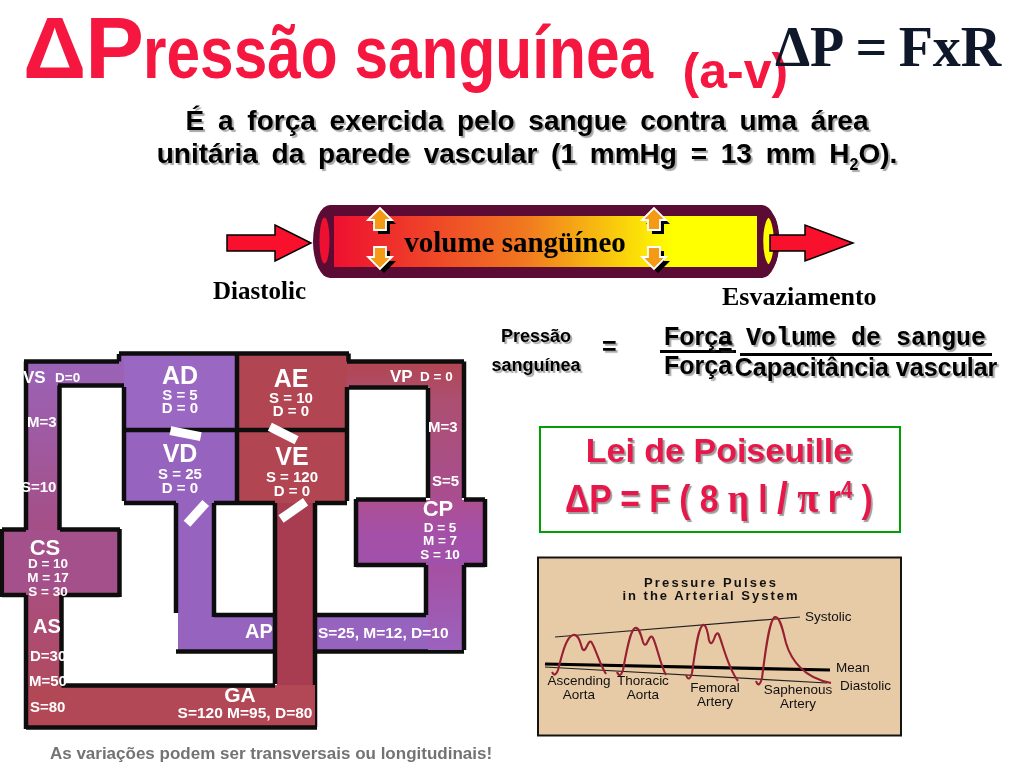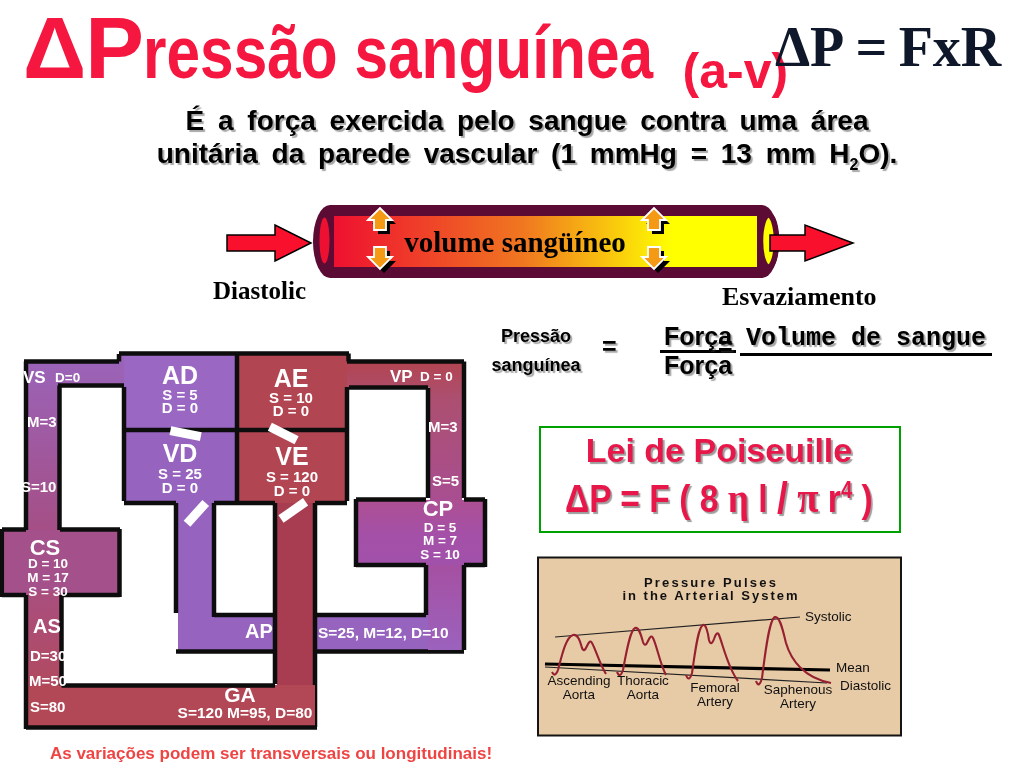--- a/index.html
+++ b/index.html
@@ -63,21 +63,21 @@
 <div class="abs" style="left:722px;top:282px;font-family:'Liberation Serif',serif;font-weight:bold;font-size:26px;color:#000;text-align:right;">Esvaziamento</div>
 
 <div class="abs shadowtxt" style="left:466px;top:322px;width:140px;text-align:center;font-size:18px;font-weight:bold;line-height:29px;">Pressão<br>sanguínea</div>
 
 <div class="abs shadowtxt" style="left:602px;top:332px;font-size:25px;font-weight:bold;">=</div>
 
 <div class="abs shadowtxt" style="left:630px;top:322px;width:84px;text-align:center;font-size:25px;font-weight:bold;line-height:29px;margin-left:26px;"><span style="border-bottom:3px solid #000;padding:0 4px;">Força</span><br><span>Força</span></div>
 
 <div class="abs shadowtxt" style="left:718px;top:332px;font-size:25px;font-weight:bold;">=</div>
 
-<div class="abs shadowtxt" style="left:731px;top:322px;width:270px;text-align:center;font-size:25px;font-weight:bold;line-height:29px;"><span style="border-bottom:3px solid #000;padding:0 6px;font-family:Liberation Mono, monospace;">Volume de sangue</span><br></div>
+<div class="abs shadowtxt" style="left:731px;top:322px;width:270px;text-align:center;font-size:25px;font-weight:bold;line-height:29px;"><span style="border-bottom:3px solid #000;padding:0 6px;font-family:Liberation Mono, monospace;">Volume de sangue</span><br><span>Capacitância vascular</span></div>
 
 <svg class="abs" style="left:0px;top:348px;" width="500" height="390" viewBox="0 0 500 390">
   <defs>
     <linearGradient id="vsg" x1="0" y1="0" x2="0" y2="1">
       <stop offset="0" stop-color="#9a64ba"></stop>
       <stop offset="1" stop-color="#a54e84"></stop>
     </linearGradient>
     <linearGradient id="asg" x1="0" y1="0" x2="0" y2="1">
       <stop offset="0" stop-color="#a94e7e"></stop>
       <stop offset="1" stop-color="#b24a5e"></stop>
@@ -271,13 +271,13 @@
     <text x="45" y="146">Aorta</text>
     <text x="109" y="132">Thoracic</text>
     <text x="109" y="146">Aorta</text>
     <text x="181" y="139">Femoral</text>
     <text x="181" y="153">Artery</text>
     <text x="264" y="141">Saphenous</text>
     <text x="264" y="155">Artery</text>
   </g>
 </svg>
 
-<div class="abs" style="left:0px;top:744px;width:542px;text-align:center;font-size:17px;font-weight:bold;color:#ef4444;">As variações podem ser transversais ou longitudinais!</div>
+<div class="abs" style="left:0px;top:744px;width:542px;text-align:center;font-size:17px;font-weight:bold;color:#737373;">As variações podem ser transversais ou longitudinais!</div>
 
 </body></html>

